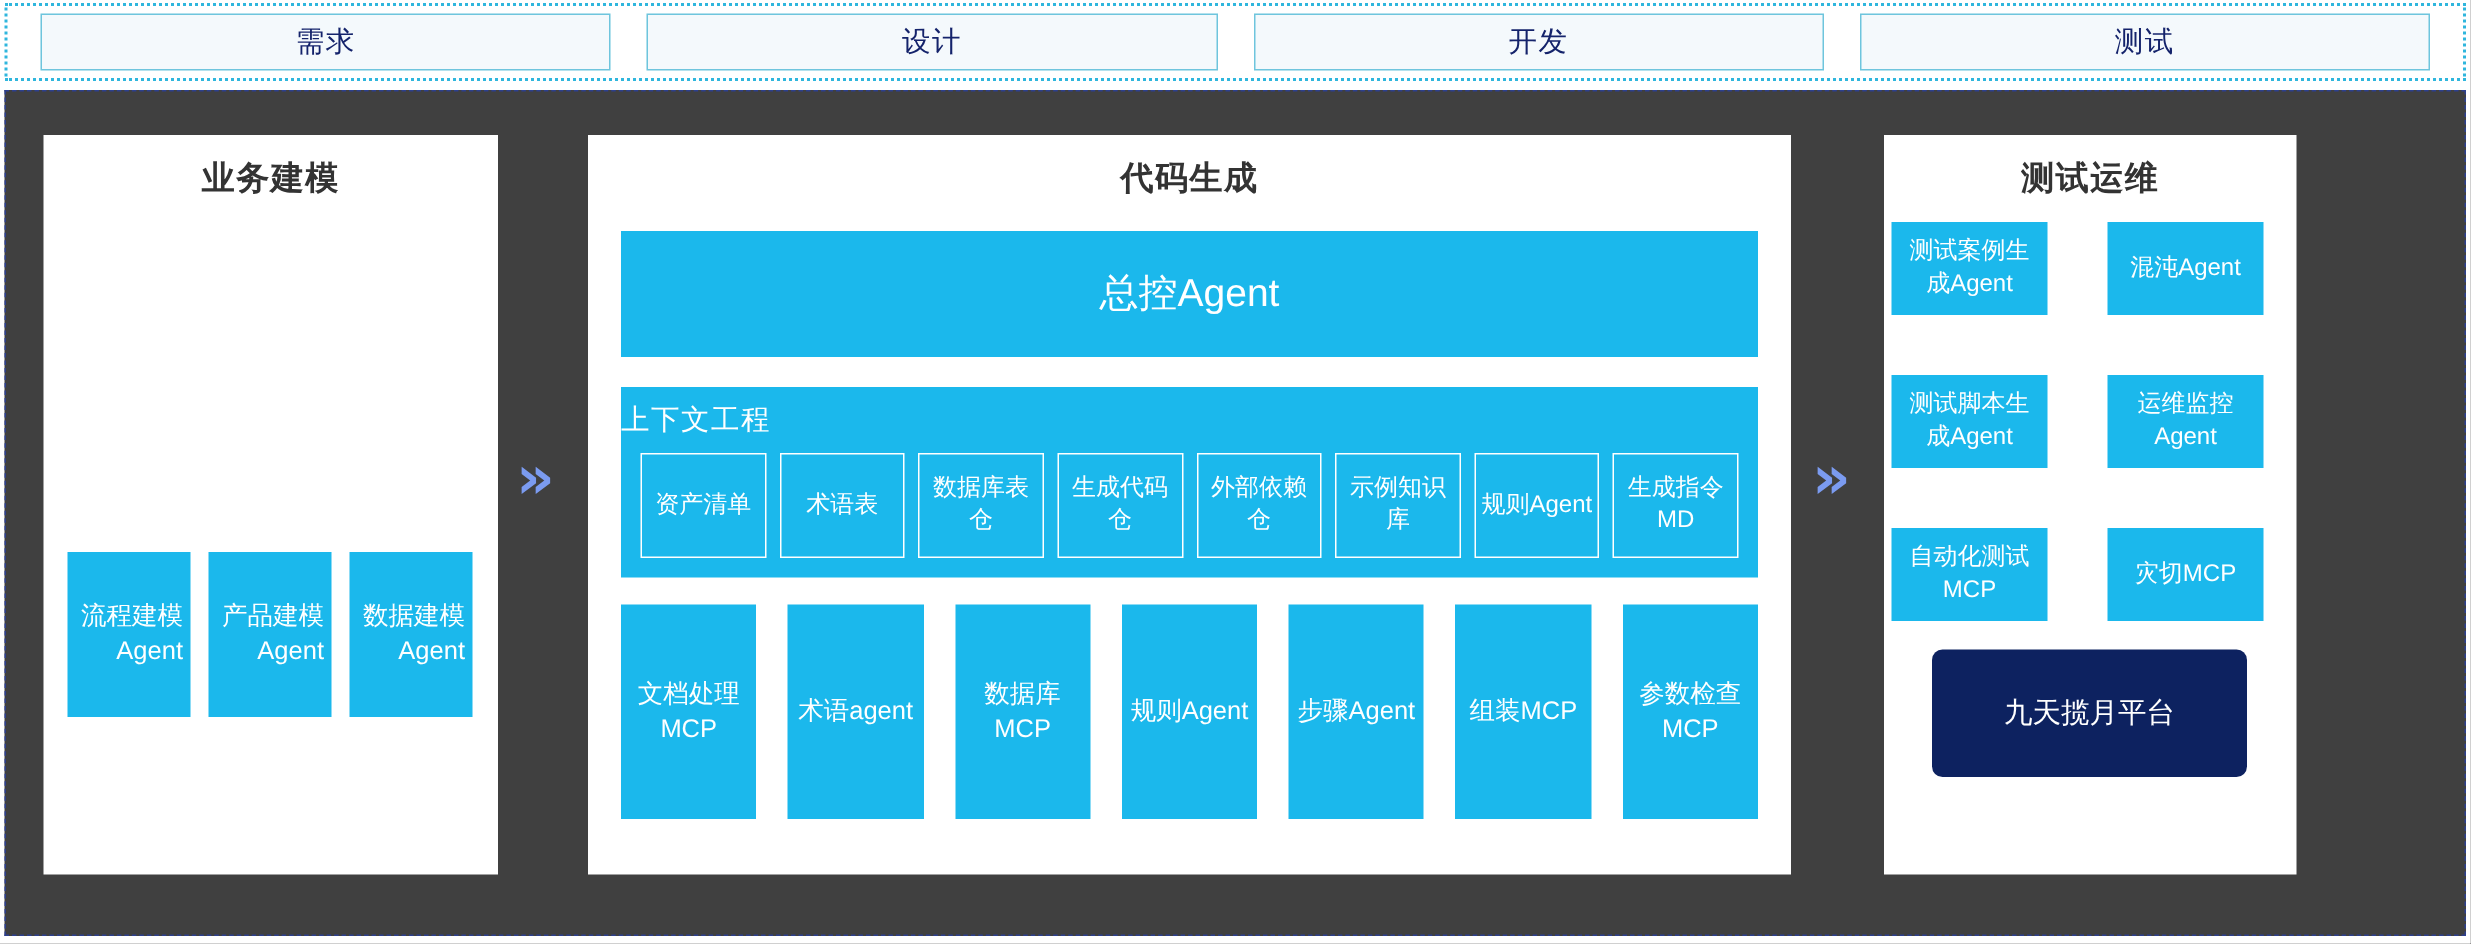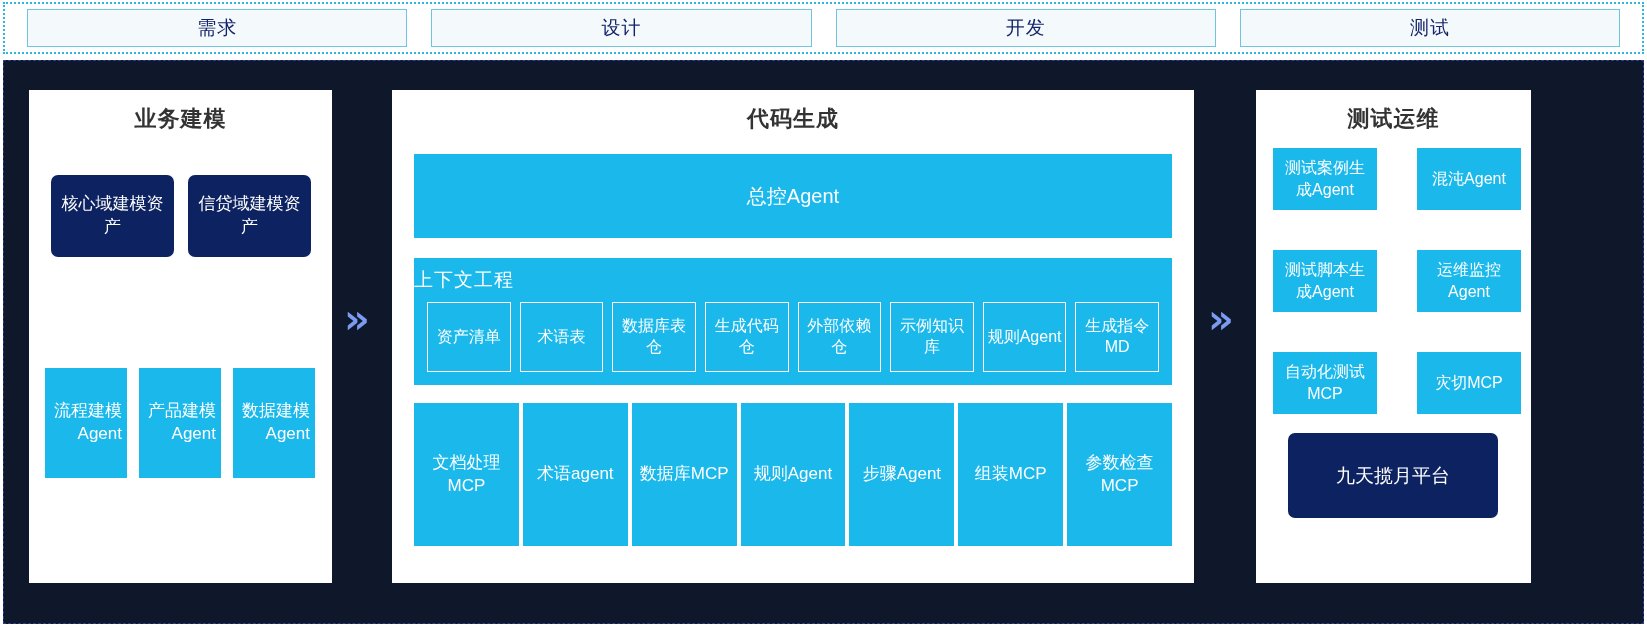--- a/index.html
+++ b/index.html
@@ -53,21 +53,21 @@
 
   
   .main-band {
     position: absolute;
     left: 3px;
     top: 60px;
     width: 1641px;
     height: 564px;
     box-sizing: border-box;
     border: 1.5px dashed #2c3f8f;
-    background: #0f172a;
+    background: #404040;
   }
 
   .panel {
     position: absolute;
     background: #ffffff;
     box-sizing: border-box;
   }
   .panel-title {
     text-align: center;
     color: #333333;
@@ -157,21 +157,21 @@
   }
   .agent-row .cyan-box { width: 82px; height: 110px; text-align: right; }
 
   
   .master-agent {
     position: absolute;
     left: 22px;
     top: 64px;
     width: 758px;
     height: 84px;
-    font-size: 20px;
+    font-size: 26px;
   }
   .ctx-block {
     position: absolute;
     left: 22px;
     top: 168px;
     width: 758px;
     height: 127px;
     background: #1bb8ec;
     box-sizing: border-box;
     color: #ffffff;
@@ -192,28 +192,28 @@
     align-items: flex-end;
   }
   .ctx-items .outline-box { flex: 1 1 0; height: 70px; }
 
   .tool-row {
     position: absolute;
     left: 22px;
     top: 313px;
     width: 758px;
     display: flex;
-    gap: 4px;
+    gap: 21px;
   }
   .tool-row .cyan-box { flex: 1 1 0; height: 143px; }
 
   
   .test-grid {
     position: absolute;
-    left: 17px;
+    left: 5px;
     top: 58px;
     width: 241px;
     display: grid;
     grid-template-columns: 104px 104px;
     column-gap: 18px;
     row-gap: 16px;
     gap: 40px;
   }
   .test-grid .cyan-box { height: 62px; font-size: 16px; }
 
@@ -244,24 +244,20 @@
     <div class="phase-box">
       <span>测试</span>
     </div>
   </div>
 
   <div class="main-band">
 
     <div class="panel" id="panel-left">
       <div class="panel-title">业务建模</div>
 
-      <div class="asset-row">
-        <div class="navy-box">核心域建模资产</div>
-        <div class="navy-box">信贷域建模资产</div>
-      </div>
 
       <div class="agent-row">
         <div class="cyan-box">流程建模Agent</div>
         <div class="cyan-box">产品建模Agent</div>
         <div class="cyan-box">数据建模Agent</div>
       </div>
     </div>
 
     <div class="chevron" id="chevron-1">»</div>
 

